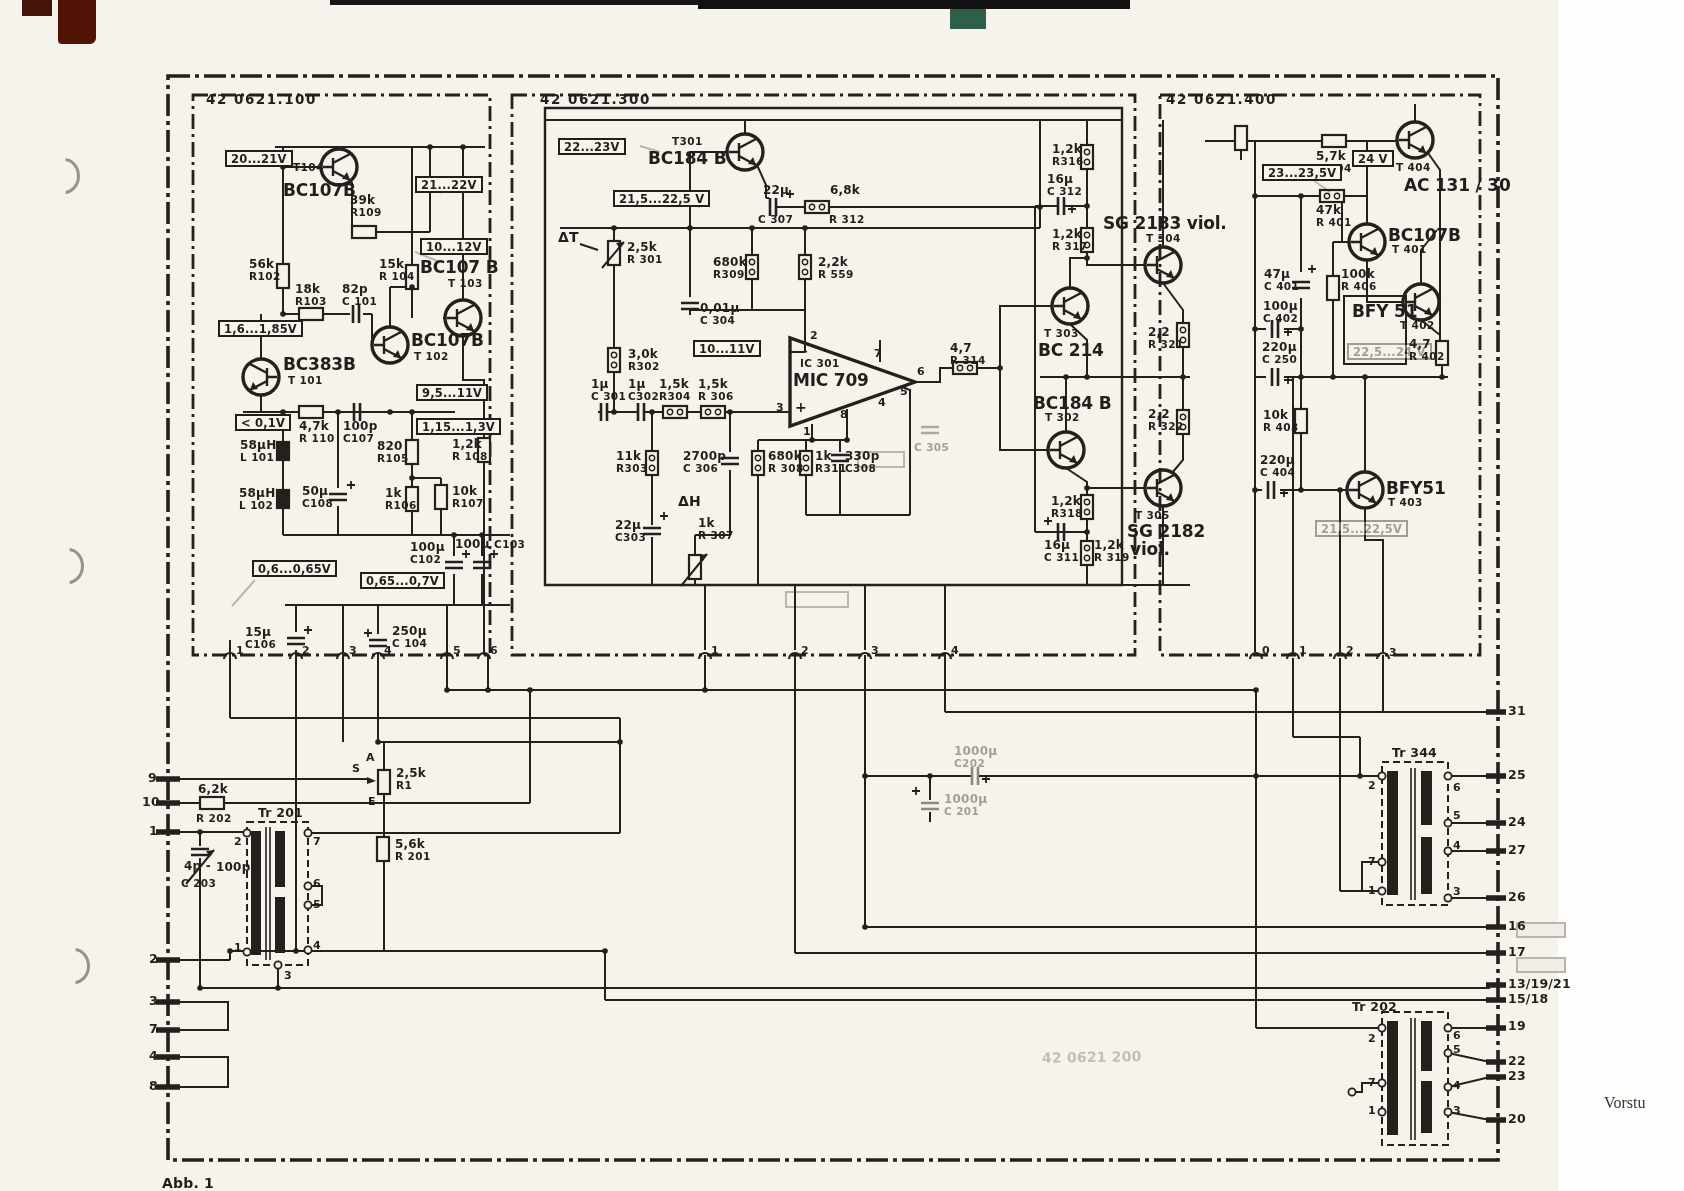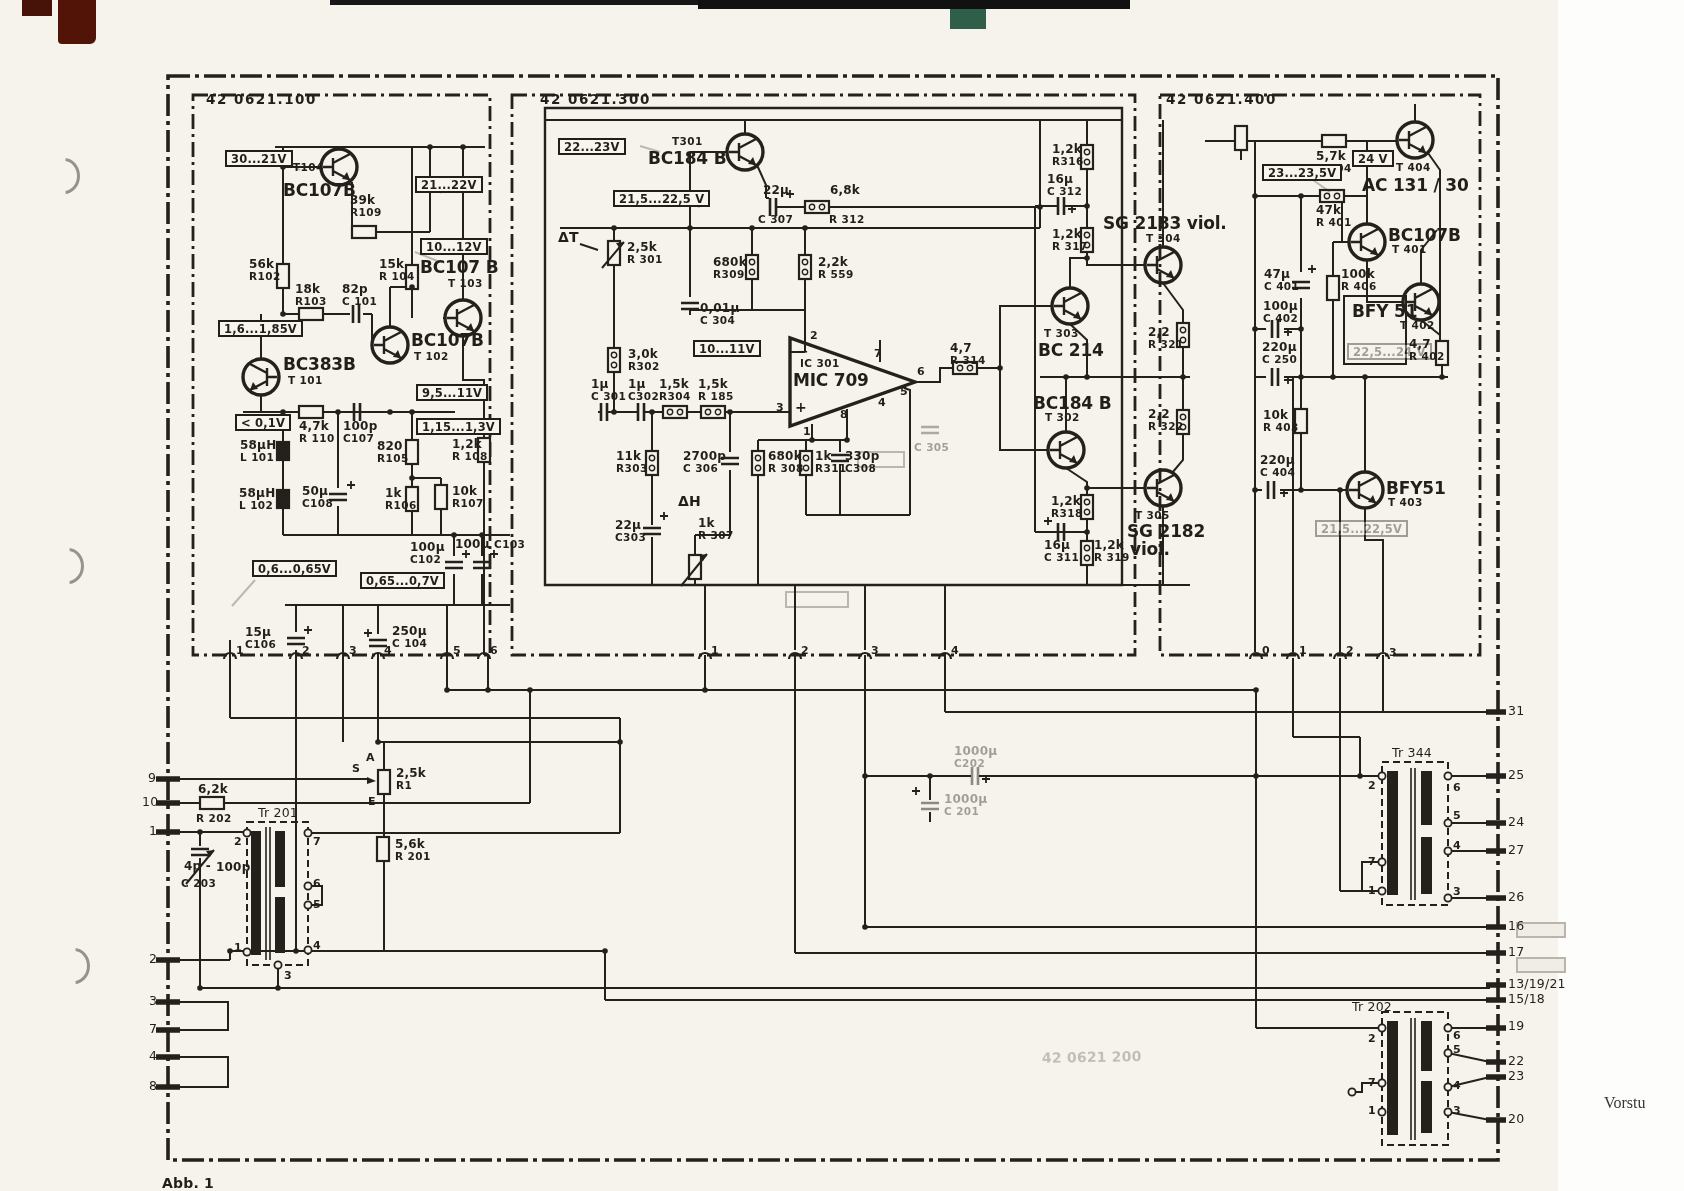--- a/index.html
+++ b/index.html
@@ -8,21 +8,21 @@
   .pageedge{position:absolute;left:1558px;top:0;width:126px;height:1191px;background:#fdfdfb;}
   svg{position:absolute;left:0;top:0;}
   .L{position:absolute;white-space:nowrap;color:#221f1b;font-weight:700;font-size:12px;line-height:1.08;letter-spacing:.2px;}
   .two span{display:block;}
   .two .rf,.rf{font-size:10.5px;font-weight:700;letter-spacing:.4px;}
   .big{font-size:17px;letter-spacing:-.2px;}
   .md{font-size:14px;}
   .vb{border:2px solid #221f1b;background:#f7f5ee;padding:1px 4px 0;font-size:11.5px;font-weight:700;}
   .tt{font-size:13.5px;letter-spacing:1.5px;font-weight:700;}
   .pn{font-size:11px;font-weight:700;}
-  .tn{font-size:12.5px;font-weight:400;}
+  .tn{font-size:12.5px;font-weight:700;}
   .ft{opacity:.4;}
   .ft2{opacity:.25;}
   .stamp{position:absolute;border:2px solid #b9b5aa;background:#efede6;width:46px;height:12px;}
   .blob{position:absolute;}
   .hp{position:absolute;width:26px;height:30px;border:3px solid #97938a;border-radius:50%;clip-path:inset(0 0 0 55%);background:transparent;}
   .serif{font-family:"Liberation Serif",serif;font-weight:400;font-size:16px;color:#3a3732;}
 </style>
 </head>
 <body>
 
@@ -384,21 +384,21 @@
   <rect x="858" y="452" width="46" height="15"></rect>
         <rect x="786" y="592" width="62" height="15"></rect>
   <path d="M255,580L232,606 M680,200L700,207 M440,193L463,180 M415,252L440,262 M300,170L283,160 M1313,180L1330,192 M640,146L660,152"></path>
 </g>
 </svg>
 
 <div class="L tt" style="left:206px;top:92px">42 0621.100</div>
 <div class="L tt" style="left:540px;top:92px">42 0621.300</div>
 <div class="L tt" style="left:1166px;top:92px">42 0621.400</div>
 
-<div class="L vb" style="left:225px;top:150px">30...21V</div>
+<div class="L vb" style="left:225px;top:150px">20...21V</div>
 <div class="L vb" style="left:415px;top:176px">21...22V</div>
 <div class="L vb" style="left:420px;top:238px">10...12V</div>
 <div class="L vb" style="left:218px;top:320px">1,6...1,85V</div>
 <div class="L vb" style="left:235px;top:414px">&lt; 0,1V</div>
 <div class="L vb" style="left:416px;top:384px">9,5...11V</div>
 <div class="L vb" style="left:416px;top:418px">1,15...1,3V</div>
 <div class="L vb" style="left:252px;top:560px">0,6...0,65V</div>
 <div class="L vb" style="left:360px;top:572px">0,65...0,7V</div>
 
 <div class="L rf" style="left:293px;top:162px">T104</div>
@@ -525,21 +525,21 @@
 <div class="L two" style="left:628px;top:378px">
       <span>1µ</span>
       <span class="rf">C302</span>
     </div>
 <div class="L two" style="left:659px;top:378px">
       <span>1,5k</span>
       <span class="rf">R304</span>
     </div>
 <div class="L two" style="left:698px;top:378px">
       <span>1,5k</span>
-      <span class="rf">R 185</span>
+      <span class="rf">R 306</span>
     </div>
 <div class="L two" style="left:616px;top:450px">
       <span>11k</span>
       <span class="rf">R303</span>
     </div>
 <div class="L two" style="left:683px;top:450px">
       <span>2700p</span>
       <span class="rf">C 306</span>
     </div>
 <div class="L two" style="left:768px;top:450px">
@@ -629,21 +629,21 @@
 <div class="L pn" style="left:871px;top:645px">3</div>
 <div class="L pn" style="left:951px;top:645px">4</div>
 
 <div class="L two" style="left:1316px;top:150px">
       <span>5,7k</span>
       <span class="rf">R 404</span>
     </div>
 <div class="L vb" style="left:1352px;top:150px">24 V</div>
 <div class="L vb" style="left:1262px;top:164px">23...23,5V</div>
 <div class="L rf" style="left:1396px;top:162px">T 404</div>
-<div class="L big" style="left:1362px;top:176px">AC 131 / 30</div>
+<div class="L big" style="left:1404px;top:176px">AC 131 / 30</div>
 <div class="L two" style="left:1316px;top:204px">
       <span>47k</span>
       <span class="rf">R 401</span>
     </div>
 <div class="L big" style="left:1388px;top:226px">BC107B</div>
 <div class="L rf" style="left:1392px;top:244px">T 401</div>
 <div class="L two" style="left:1264px;top:268px">
       <span>47µ</span>
       <span class="rf">C 401</span>
     </div>

